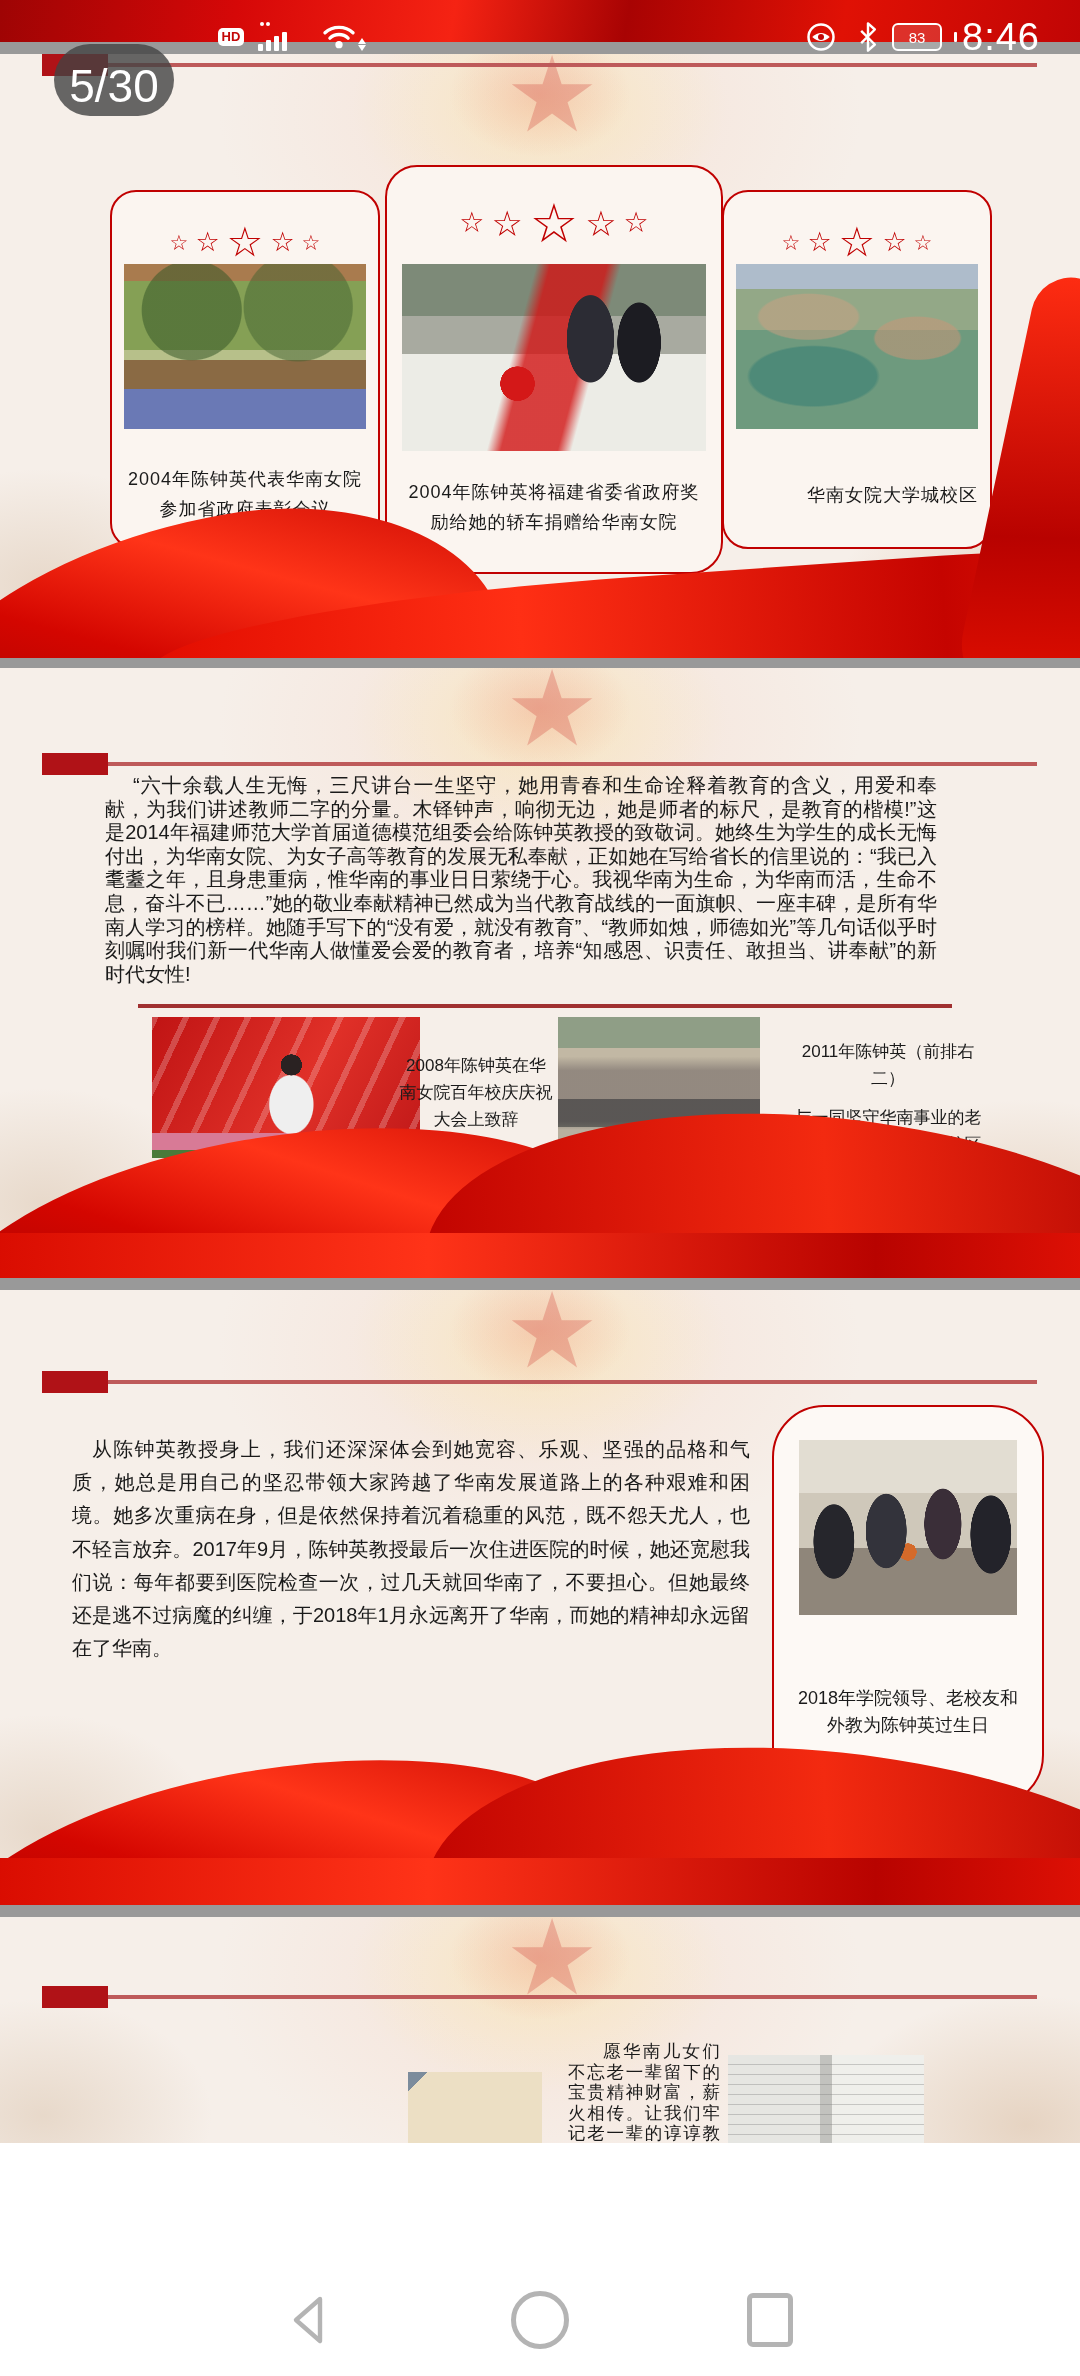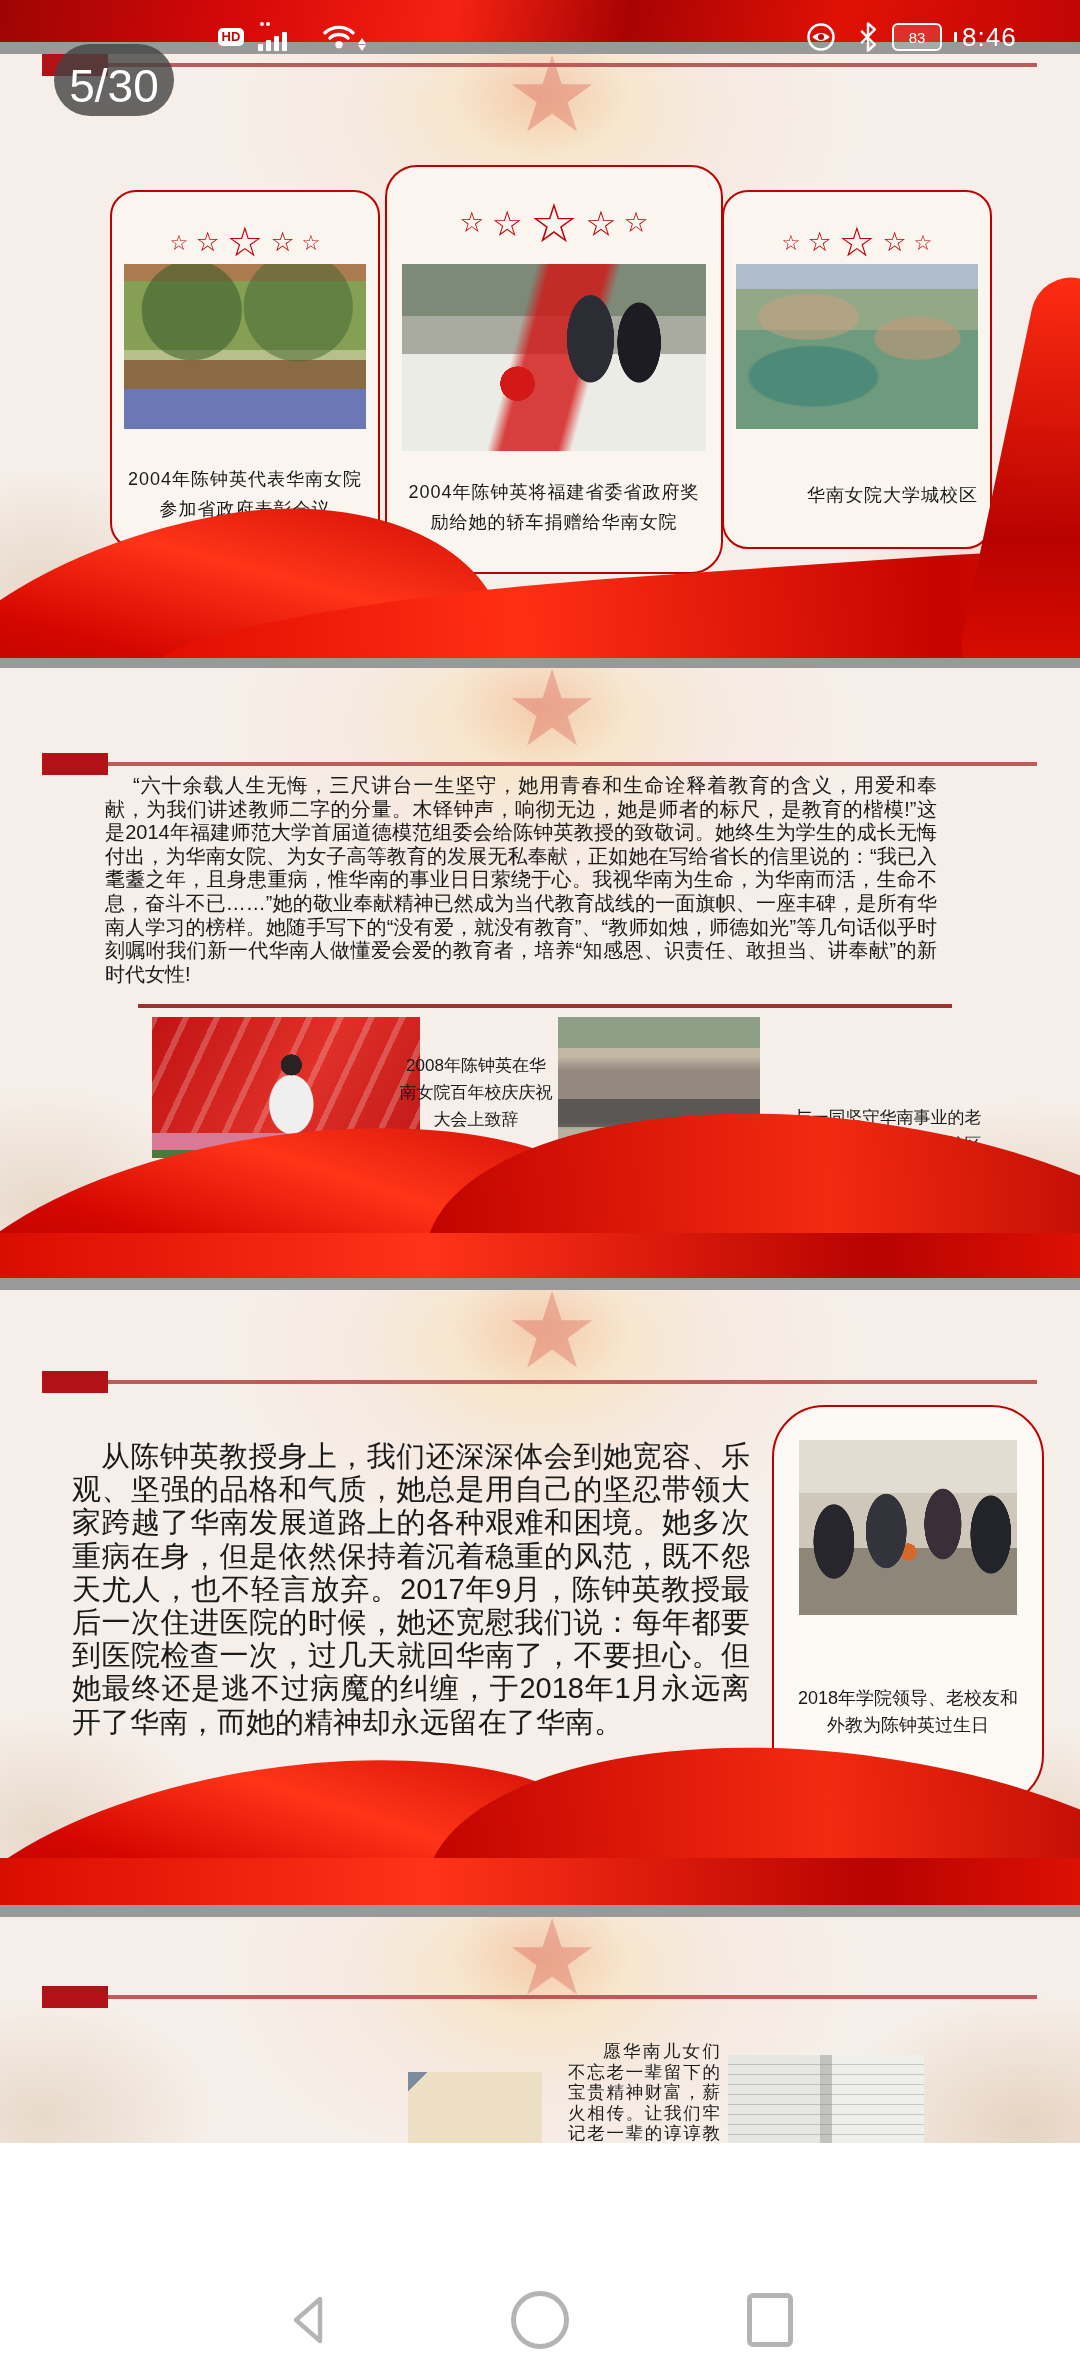--- a/index.html
+++ b/index.html
@@ -21,21 +21,21 @@
   .wifi{left:322px;}
   .wifi-extra{position:absolute;left:36px;top:22px;display:flex;flex-direction:column;gap:1px;}
   .tri-u{width:0;height:0;border-left:4px solid transparent;border-right:4px solid transparent;border-bottom:6px solid #fff;}
   .tri-d{width:0;height:0;border-left:4px solid transparent;border-right:4px solid transparent;border-top:6px solid #fff;}
   .eye{left:806px;}
   .bt{left:858px;}
   .batt{left:892px;gap:12px;}
   .batt-box{width:46px;height:24px;border:2.5px solid #ffffff;border-radius:6px;display:flex;align-items:center;justify-content:center;
     color:#ffffff;font-size:15px;background:rgba(255,255,255,0.15);}
   .batt-nub{width:3px;height:10px;background:#ffffff;border-radius:1px;}
-  .sb-time{left:962px;color:#ffffff;font-size:26px;letter-spacing:1px;}
+  .sb-time{left:962px;color:#ffffff;font-size:38px;letter-spacing:1px;}
 
   
   .sep{position:absolute;left:0;width:1080px;background:#999999;z-index:5;}
 
   
   .badge{position:absolute;left:54px;top:44px;width:120px;height:72px;border-radius:40px;
     background:rgba(66,66,66,0.8);display:flex;align-items:center;justify-content:center;z-index:70;}
   .badge span{color:#ffffff;font-size:46px;margin-top:12px;}
 
   
@@ -105,21 +105,21 @@
       linear-gradient(120deg,#c01414,#e03028 55%,#c01818);}
   .cap2a{position:absolute;left:398px;top:384px;width:156px;text-align:center;font-size:17px;line-height:27px;z-index:2;}
   .p-group{left:558px;top:349px;width:202px;height:141px;
     background:
       linear-gradient(to bottom, transparent 28%, rgba(60,50,60,0.35) 38% 74%, transparent 80%),
       linear-gradient(to bottom,#8f9e86 0 22%,#c2b8a4 22% 58%,#6a6a62 58% 78%,#b8b0a0 78% 100%);}
   .cap2b1{position:absolute;left:788px;top:370px;width:200px;text-align:center;font-size:17px;line-height:27px;z-index:2;}
   .cap2b2{position:absolute;left:788px;top:436px;width:200px;text-align:center;font-size:17px;line-height:27px;z-index:2;}
 
   
-  .para3{position:absolute;left:72px;top:150px;width:678px;font-size:29px;line-height:33.2px;
+  .para3{position:absolute;left:72px;top:143px;width:678px;font-size:20px;line-height:33.2px;
     text-align:justify;text-indent:1em;z-index:2;}
   .card3r{position:absolute;left:772px;top:115px;width:268px;height:398px;background:#fdf9f5;
     border:2px solid #c00000;border-radius:52px;z-index:2;}
   .p-birthday{left:25px;top:33px;width:218px;height:175px;
     background:
       radial-gradient(ellipse 22px 40px at 16% 58%, #26262c 0 92%, transparent 94%),
       radial-gradient(ellipse 22px 40px at 40% 52%, #33333b 0 92%, transparent 94%),
       radial-gradient(ellipse 20px 38px at 66% 48%, #3a2e38 0 92%, transparent 94%),
       radial-gradient(ellipse 22px 42px at 88% 54%, #23232a 0 92%, transparent 94%),
       radial-gradient(circle 9px at 50% 64%, #d46a2a 0 95%, transparent 97%),
@@ -275,20 +275,21 @@
     <div class="wm-star">★</div>
     <div class="sec-head" style="top:85px;">
         <span class="blk"></span>
         <span class="ln"></span>
       </div>
     <div class="para2">“六十余载人生无悔，三尺讲台一生坚守，她用青春和生命诠释着教育的含义，用爱和奉献，为我们讲述教师二字的分量。木铎钟声，响彻无边，她是师者的标尺，是教育的楷模!”这是2014年福建师范大学首届道德模范组委会给陈钟英教授的致敬词。她终生为学生的成长无悔付出，为华南女院、为女子高等教育的发展无私奉献，正如她在写给省长的信里说的：“我已入耄耋之年，且身患重病，惟华南的事业日日萦绕于心。我视华南为生命，为华南而活，生命不息，奋斗不已……”她的敬业奉献精神已然成为当代教育战线的一面旗帜、一座丰碑，是所有华南人学习的榜样。她随手写下的“没有爱，就没有教育”、“教师如烛，师德如光”等几句话似乎时刻嘱咐我们新一代华南人做懂爱会爱的教育者，培养“知感恩、识责任、敢担当、讲奉献”的新时代女性!</div>
     <div class="divider2"></div>
     <div class="photo p-speech"></div>
     <div class="cap2a">2008年陈钟英在华南女院百年校庆庆祝大会上致辞</div>
     <div class="photo p-group"></div>
+    <div class="cap2b1">2011年陈钟英（前排右二）</div>
     <div class="cap2b2">与一同坚守华南事业的老一辈创办者在烟台山校区</div>
     <div class="rb rb1"></div>
     <div class="rb rb2"></div>
     <div class="rb rb3"></div>
   </section>
 
   <section class="slide s3">
     <div class="wm-star">★</div>
     <div class="sec-head" style="top:81px;">
         <span class="blk"></span>

